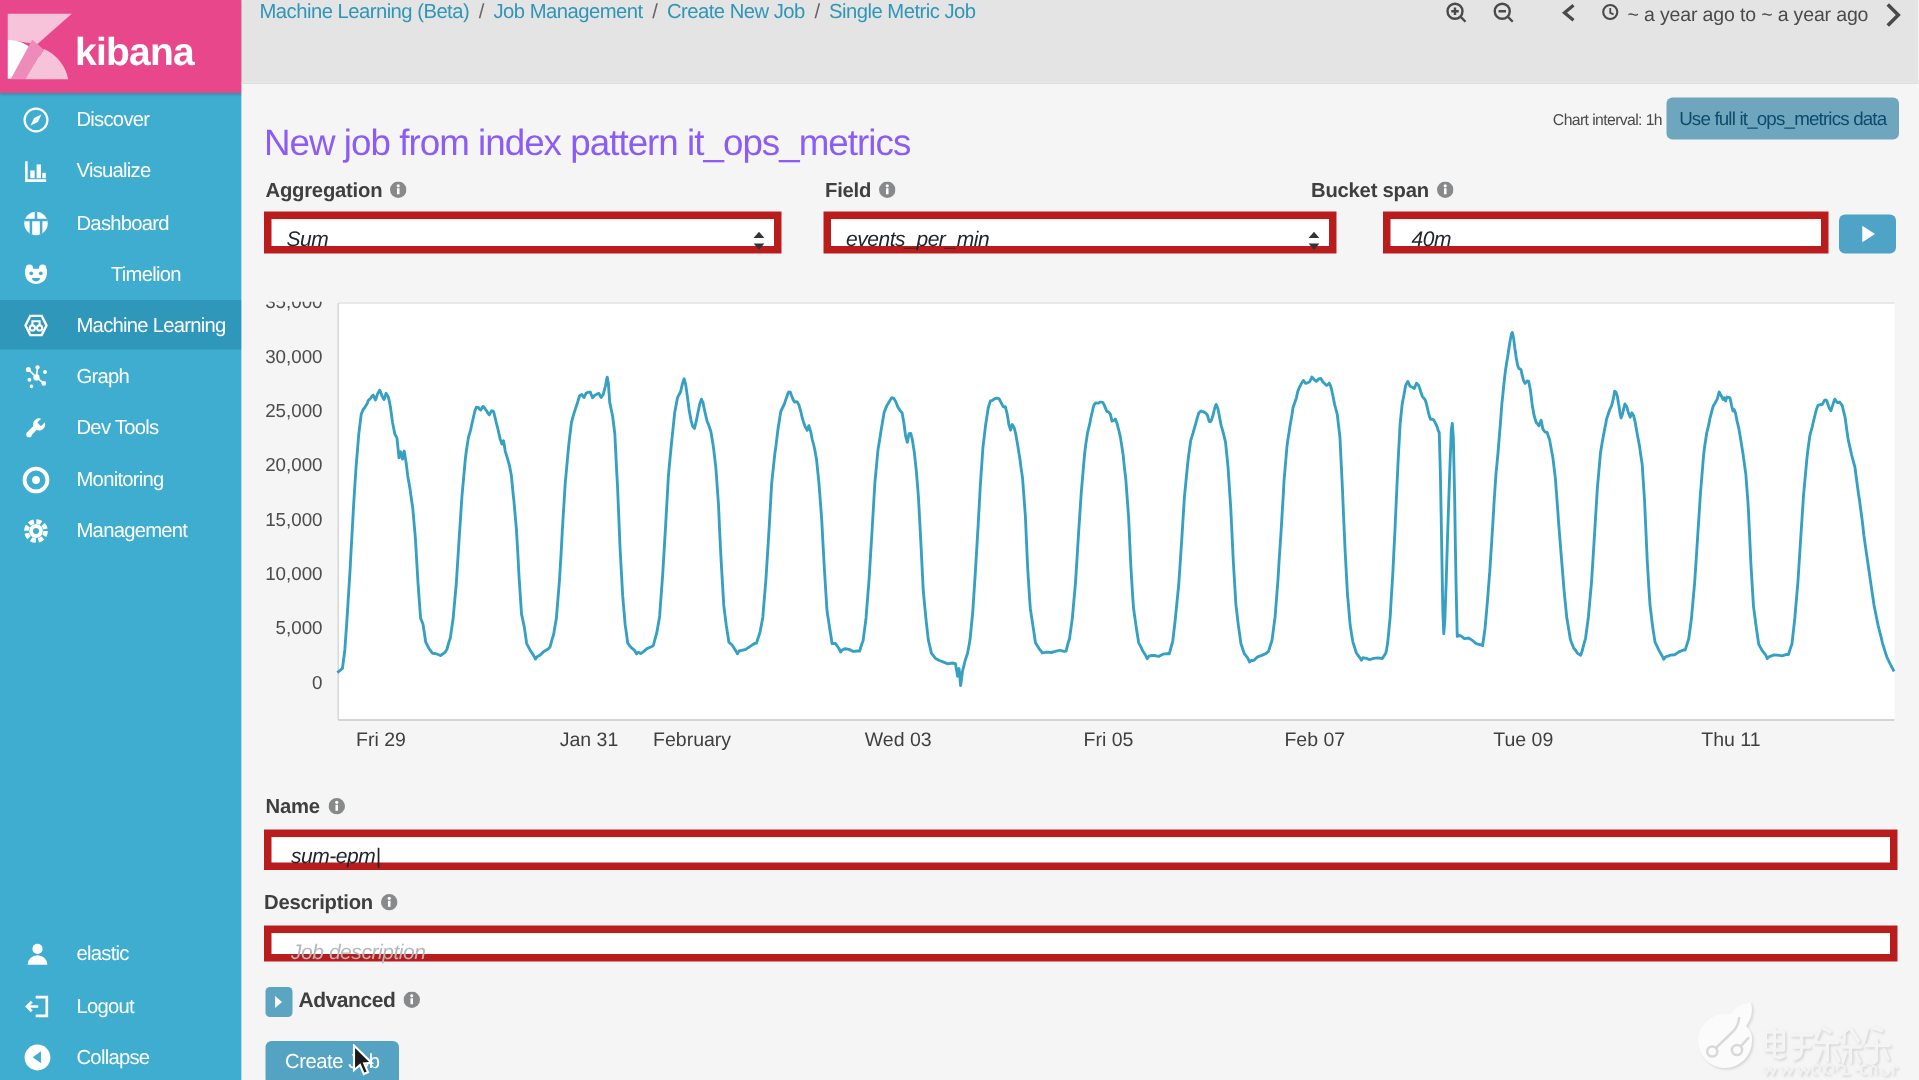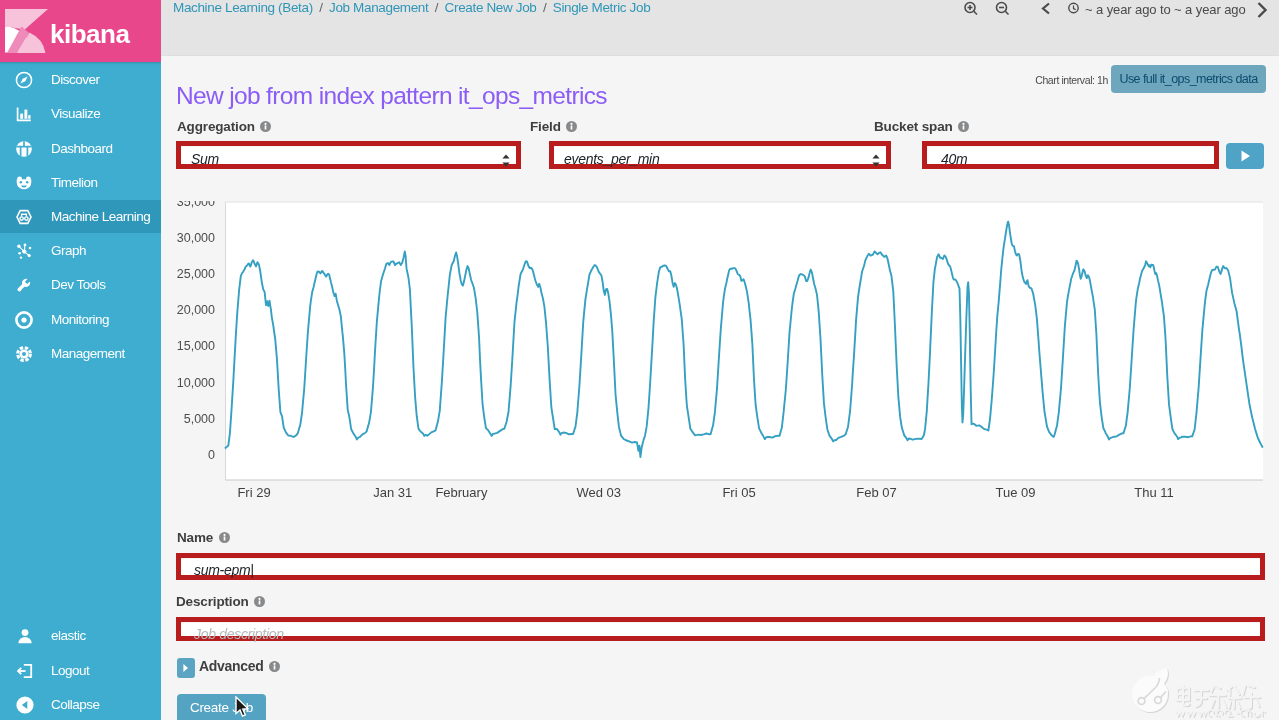--- a/index.html
+++ b/index.html
@@ -50,21 +50,21 @@
   </svg>
 <div class="navtxt" style="top:140.5px;">Dashboard</div>
 <svg class="abs" style="left:14px;top:172.7px;" width="20" height="20" viewBox="0 0 20 20">
     <circle cx="5.6" cy="5.8" r="2.4" fill="#fff"></circle>
     <circle cx="14.4" cy="5.8" r="2.4" fill="#fff"></circle>
     <path d="M2.8,6.2 H17.2 Q18,12.5 14.5,14.8 Q12.2,16.3 10,16.3 Q7.8,16.3 5.5,14.8 Q2,12.5 2.8,6.2 Z" fill="#fff"></path>
     <circle cx="6.8" cy="9.2" r="1.25" fill="#3fadd0"></circle>
     <circle cx="13.2" cy="9.2" r="1.25" fill="#3fadd0"></circle>
     <path d="M7.2,12.4 h5.6 q-0.4,2.2 -2.8,2.2 q-2.4,0 -2.8,-2.2 Z" fill="#3fadd0"></path>
   </svg>
-<div class="navtxt" style="top:174.7px;">Timelion</div>
+<div class="navtxt" style="top:174.7px;margin-left:23px;">Timelion</div>
 <svg class="abs" style="left:14px;top:206.9px;" width="20" height="20" viewBox="0 0 20 20">
     <path d="M6.2,3.6 L13.8,3.6 L17,10 L13.8,16.4 L6.2,16.4 L3,10 Z" fill="none" stroke="#fff" stroke-width="1.6"></path>
     <circle cx="7.6" cy="11.6" r="1.7" fill="none" stroke="#fff" stroke-width="1.4"></circle>
     <circle cx="12.4" cy="11.6" r="1.7" fill="none" stroke="#fff" stroke-width="1.4"></circle>
     <path d="M7.6,9.6 V7.2 H12.4 V9.6" fill="none" stroke="#fff" stroke-width="1.4"></path>
   </svg>
 <div class="navtxt" style="top:208.9px;">Machine Learning</div>
 <svg class="abs" style="left:14px;top:241.1px;" width="20" height="20" viewBox="0 0 20 20">
     <g fill="#fff">
       <circle cx="10.3" cy="10.6" r="2.1"></circle>
@@ -139,21 +139,21 @@
 <div class="abs" style="left:161px;top:55px;width:1118px;height:665px;background:#f5f5f5;border-top:1px solid #dedede;"></div>
 <div class="abs" style="left:0px;top:74px;width:1108px;text-align:right;font-size:10.5px;letter-spacing:-0.4px;color:#4a4a4a;">Chart interval: 1h</div>
 <div class="ibtn" style="left:1111px;top:65px;width:155px;height:28px;background:#6ea7bd;color:#0c4a6e;font-size:12.5px;letter-spacing:-0.55px;text-align:center;line-height:28px;white-space:nowrap;">Use full it_ops_metrics data</div>
 <div class="abs" style="left:176px;top:81.6px;font-size:24.5px;letter-spacing:-0.65px;color:#8b5cf6;">New job from index pattern it_ops_metrics</div>
 
 <div class="abs lbl" style="left:177px;top:119.3px;">Aggregation <svg class="info" width="11" height="11" viewBox="0 0 11 11">
       <circle cx="5.5" cy="5.5" r="5.5" fill="#87898b"></circle>
       <circle cx="5.5" cy="2.9" r="1.05" fill="#fff"></circle>
       <rect x="4.65" y="4.5" width="1.7" height="4" fill="#fff"></rect>
     </svg></div>
-<div class="abs lbl" style="left:530px;top:119.3px;">Field <svg class="info" width="11" height="11" viewBox="0 0 11 11">
+<div class="abs lbl" style="left:550px;top:119.3px;">Field <svg class="info" width="11" height="11" viewBox="0 0 11 11">
       <circle cx="5.5" cy="5.5" r="5.5" fill="#87898b"></circle>
       <circle cx="5.5" cy="2.9" r="1.05" fill="#fff"></circle>
       <rect x="4.65" y="4.5" width="1.7" height="4" fill="#fff"></rect>
     </svg></div>
 <div class="abs lbl" style="left:874px;top:119.3px;">Bucket span <svg class="info" width="11" height="11" viewBox="0 0 11 11">
       <circle cx="5.5" cy="5.5" r="5.5" fill="#87898b"></circle>
       <circle cx="5.5" cy="2.9" r="1.05" fill="#fff"></circle>
       <rect x="4.65" y="4.5" width="1.7" height="4" fill="#fff"></rect>
     </svg></div>
 

